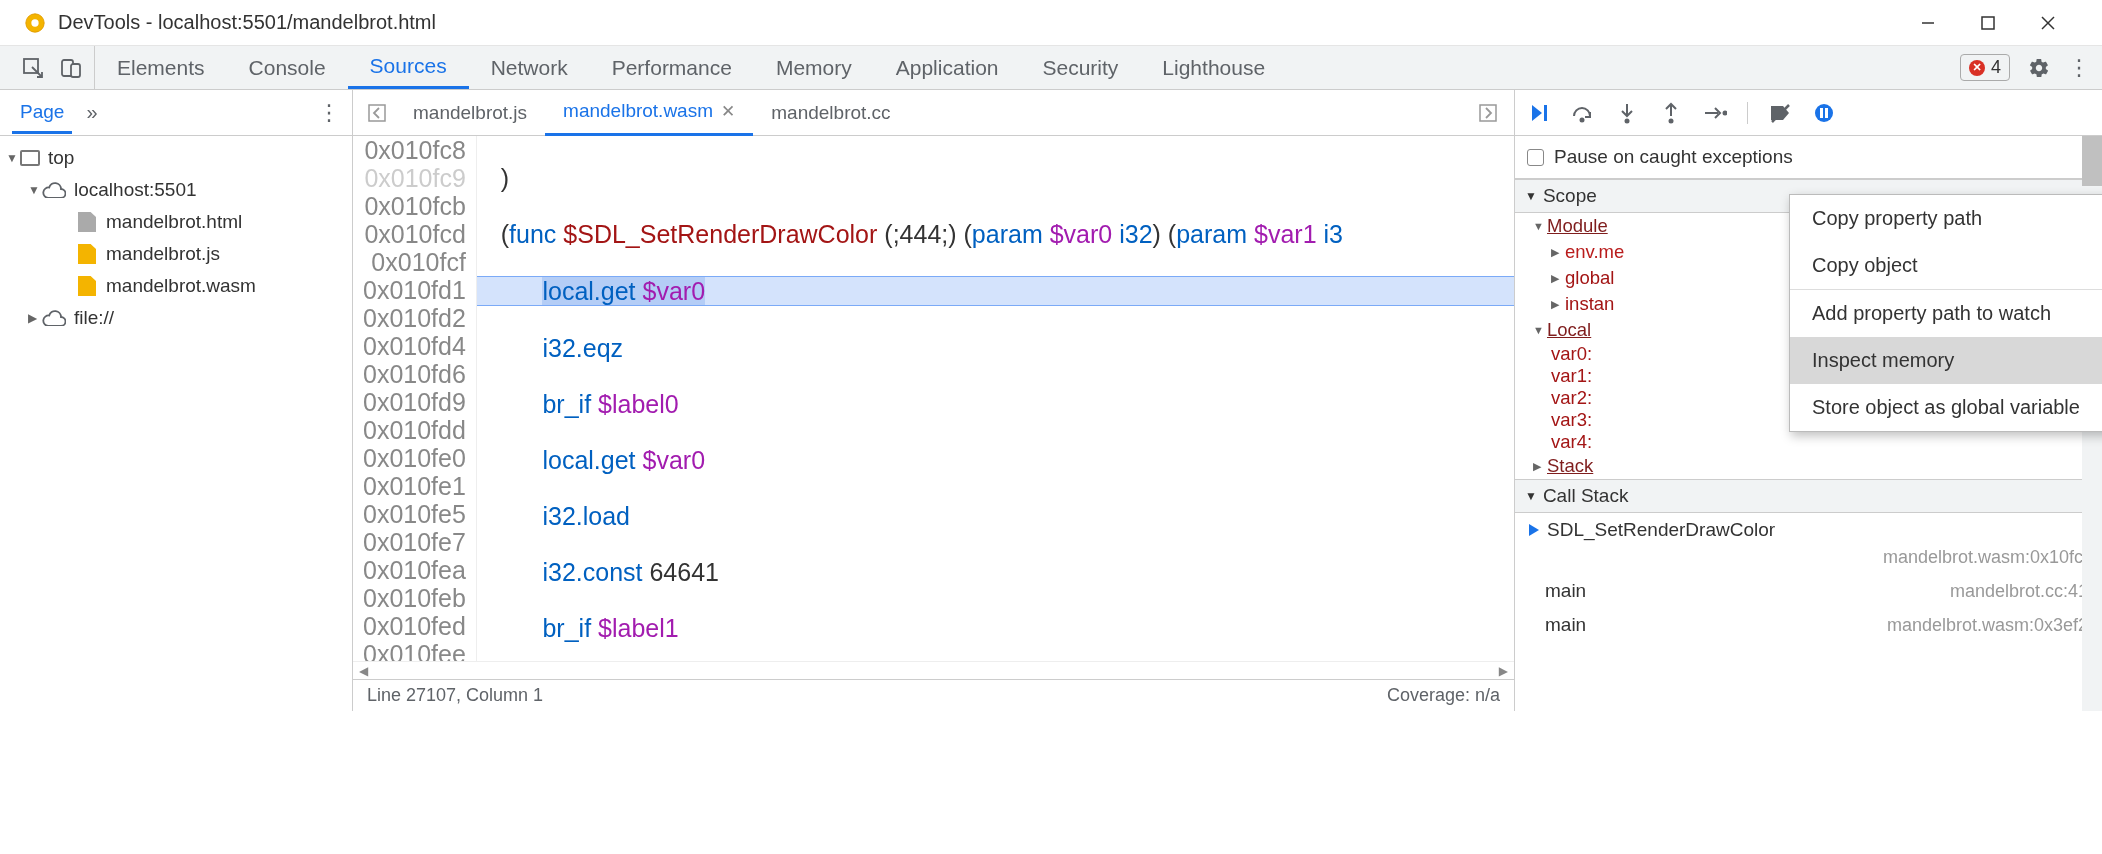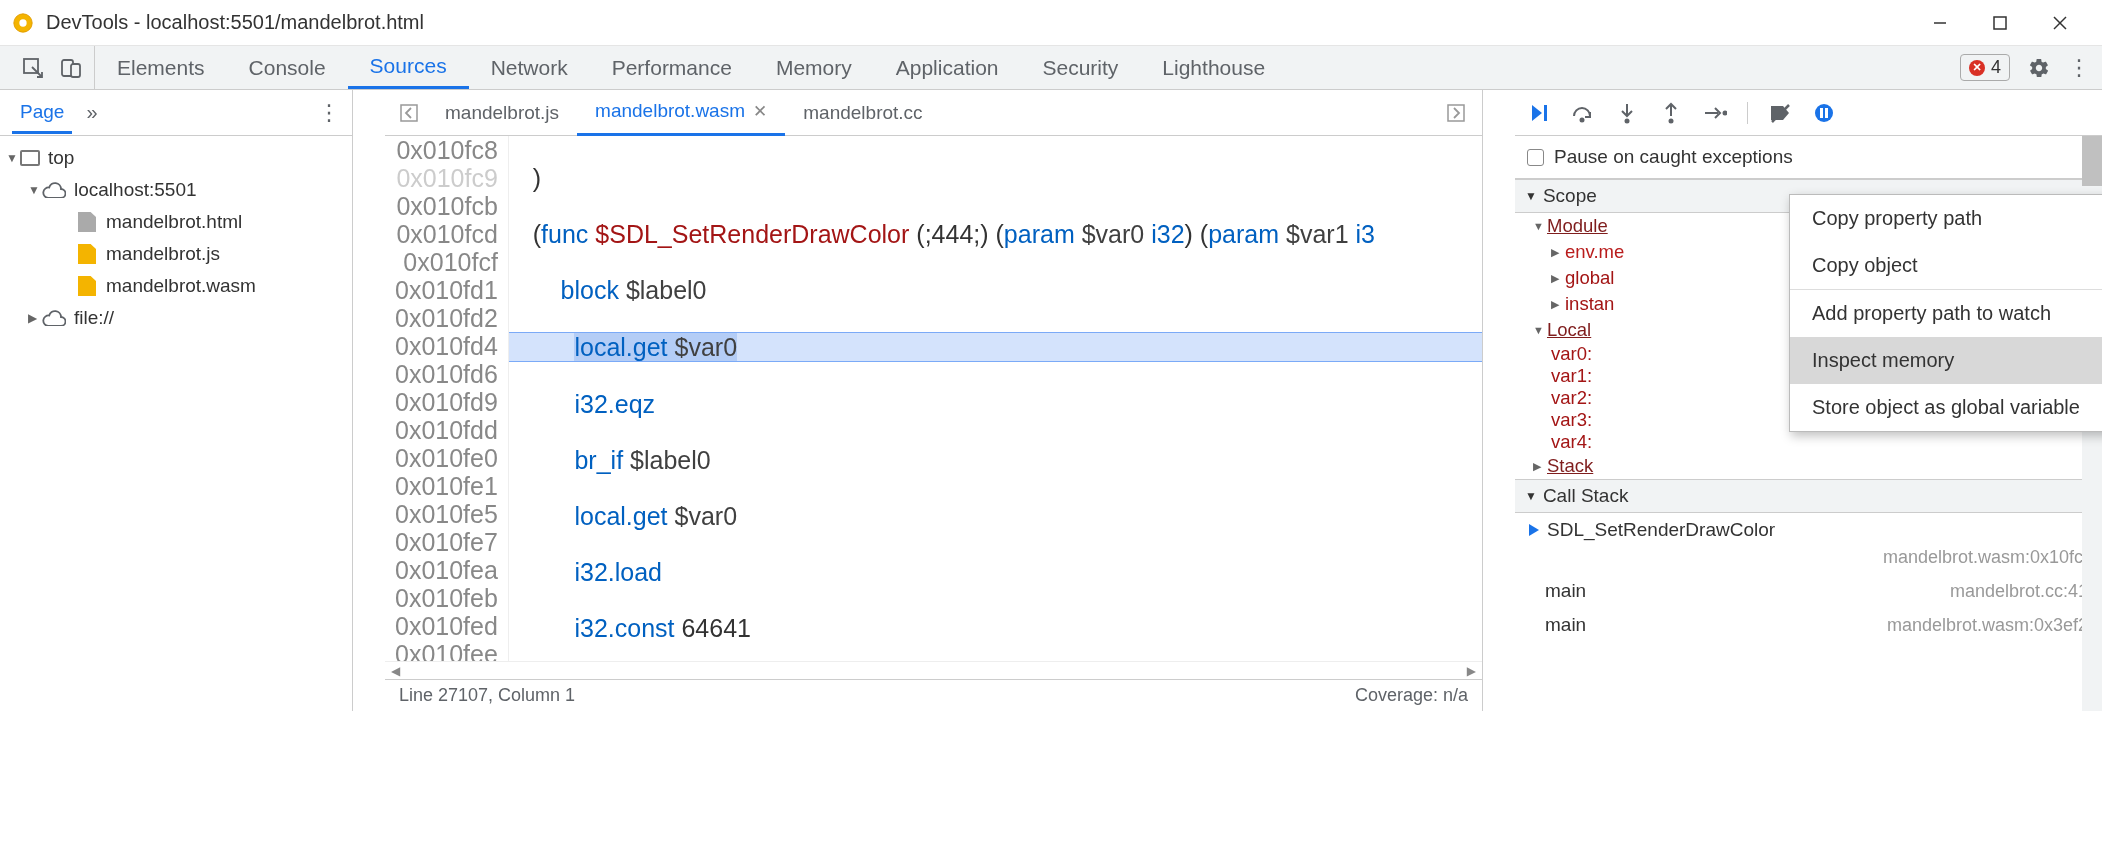--- a/index.html
+++ b/index.html
@@ -1,36 +1,36 @@
 <!DOCTYPE html>
 <html><head>
 <meta charset="utf-8">
 <style>
 * { box-sizing: border-box; margin: 0; padding: 0; font-family: "Segoe UI", Arial, sans-serif; }
 body { width: 2102px; height: 854px; background: #fff; font-size: 18px; color: #333; overflow: hidden; }
 
 
-.title-bar { height: 46px; display: flex; align-items: center; background: #fff; border-bottom: 1px solid #e5e5e5; padding: 0 12px; }
+.title-bar { height: 46px; display: flex; align-items: center; background: #fff; border-bottom: 1px solid #e5e5e5; padding: 0 24px; }
 .title-bar .app-icon { width: 22px; height: 22px; margin-right: 12px; }
 .title-bar .title-text { font-size: 20px; color: #333; }
 .win-controls { margin-left: auto; display: flex; gap: 0; }
 .win-btn { width: 60px; height: 40px; display: flex; align-items: center; justify-content: center; cursor: pointer; }
 
 
 .tabs-row { height: 44px; background: #f1f3f4; border-bottom: 1px solid #cccccc; display: flex; align-items: stretch; padding-left: 10px; }
 .tabs-row .lead-icons { display: flex; align-items: center; gap: 16px; padding: 0 12px; border-right: 1px solid #ccc; }
 .tabs-list { display: flex; align-items: stretch; }
 .tab-item { padding: 0 22px; display: flex; align-items: center; color: #5f6368; cursor: pointer; font-size: 21px; }
 .tab-item.active { color: #1a73e8; border-bottom: 3px solid #1a73e8; }
 .tabs-right { margin-left: auto; display: flex; align-items: center; gap: 18px; padding-right: 12px; }
 .err-badge { display: flex; align-items: center; gap: 6px; border: 1px solid #aaa; border-radius: 4px; padding: 2px 8px; }
 .err-circle { width: 16px; height: 16px; border-radius: 50%; background: #d93025; display: flex; align-items: center; justify-content: center; color: #fff; font-size: 11px; font-weight: bold;}
 
 
-.main-area { display: flex; height: 621px; gap: 32px; }
+.main-area { display: flex; height: 621px; }
 
 
 .sidebar { width: 353px; border-right: 1px solid #ccc; display: flex; flex-direction: column; }
 .sidebar-header { height: 46px; border-bottom: 1px solid #ccc; display: flex; align-items: center; padding: 0 12px; }
 .sidebar-header .page-tab { color: #1a73e8; border-bottom: 3px solid #1a73e8; padding: 10px 8px 8px; font-size: 19px;}
 .sidebar-header .expand { margin-left: 14px; color: #5f6368; font-size: 20px;}
 .sidebar-header .dots { margin-left: auto; color: #5f6368; font-size: 22px;}
 .file-tree { padding: 6px 0; font-size: 19px; }
 .tree-row { display: flex; align-items: center; height: 32px; padding-left: 6px; cursor: pointer;}
 .tree-row .arrow { width: 14px; font-size: 12px; color: #666; }
@@ -48,21 +48,21 @@
 .ed-tab .close-x { color: #888; font-size: 17px;}
 .ed-right-nav { margin-left: auto; padding: 0 10px; color: #888;}
 .code-area { flex: 1; display: flex; overflow: hidden; font-family: Consolas, monospace; font-size: 25px; line-height: 28px;}
 .gutter { background: #fff; color: #888; text-align: right; padding: 0 10px; border-right: 1px solid #eee; }
 .gutter .faded { color: #ccc;}
 .code-lines { flex: 1; overflow: auto; white-space: pre; }
 .code-lines .line { padding-left: 10px; }
 .code-lines .hl-line { background: #d4e3fc; border-top: 1px solid #7baaf7; border-bottom: 1px solid #7baaf7;}
 .code-lines .hl-token { background: #b4cdf6; }
 .kw { color: #0060c0; }
-.var { color: #404040; }
+.var { color: #a21caf; }
 .id { color: #a31515; }
 .num { color: #333; }
 .status-bar { height: 32px; border-top: 1px solid #ccc; background: #fff; display: flex; align-items: center; padding: 0 14px; font-size: 18px; color: #5f6368;}
 .status-left { }
 .status-right { margin-left: auto; }
 
 
 .right-panel { width: 587px; display: flex; flex-direction: column; position: relative;}
 .dbg-toolbar { height: 46px; border-bottom: 1px solid #ccc; display: flex; align-items: center; padding: 0 12px; gap: 20px;}
 .dbg-icon { width: 24px; height: 24px; display: flex; align-items: center; justify-content: center; cursor: pointer;}
@@ -253,21 +253,20 @@
         <div>0x010fea</div>
         <div>0x010feb</div>
         <div>0x010fed</div>
         <div>0x010fee</div>
         <div>0x010ff0</div>
         <div>0x010ff1</div>
       </div>
       <div class="code-lines">
 <div class="line">  <span>)</span></div>
 <div class="line">  (<span class="kw">func</span> <span class="id">$SDL_SetRenderDrawColor</span> <span>(;444;)</span> (<span class="kw">param</span> <span class="var">$var0</span> <span class="kw">i32</span>) (<span class="kw">param</span> <span class="var">$var1</span> <span class="kw">i3</span></div>
-<div class="line">      <span class="kw">block</span> <span class="var">$label0</span></div>
 <div class="line hl-line">        <span class="hl-token"><span class="kw">local.get</span> <span class="var">$var0</span></span></div>
 <div class="line">        <span class="kw">i32.eqz</span></div>
 <div class="line">        <span class="kw">br_if</span> <span class="var">$label0</span></div>
 <div class="line">        <span class="kw">local.get</span> <span class="var">$var0</span></div>
 <div class="line">        <span class="kw">i32.load</span></div>
 <div class="line">        <span class="kw">i32.const</span> <span class="num">64641</span></div>
 <div class="line">        <span class="kw">br_if</span> <span class="var">$label1</span></div>
 
 
 

